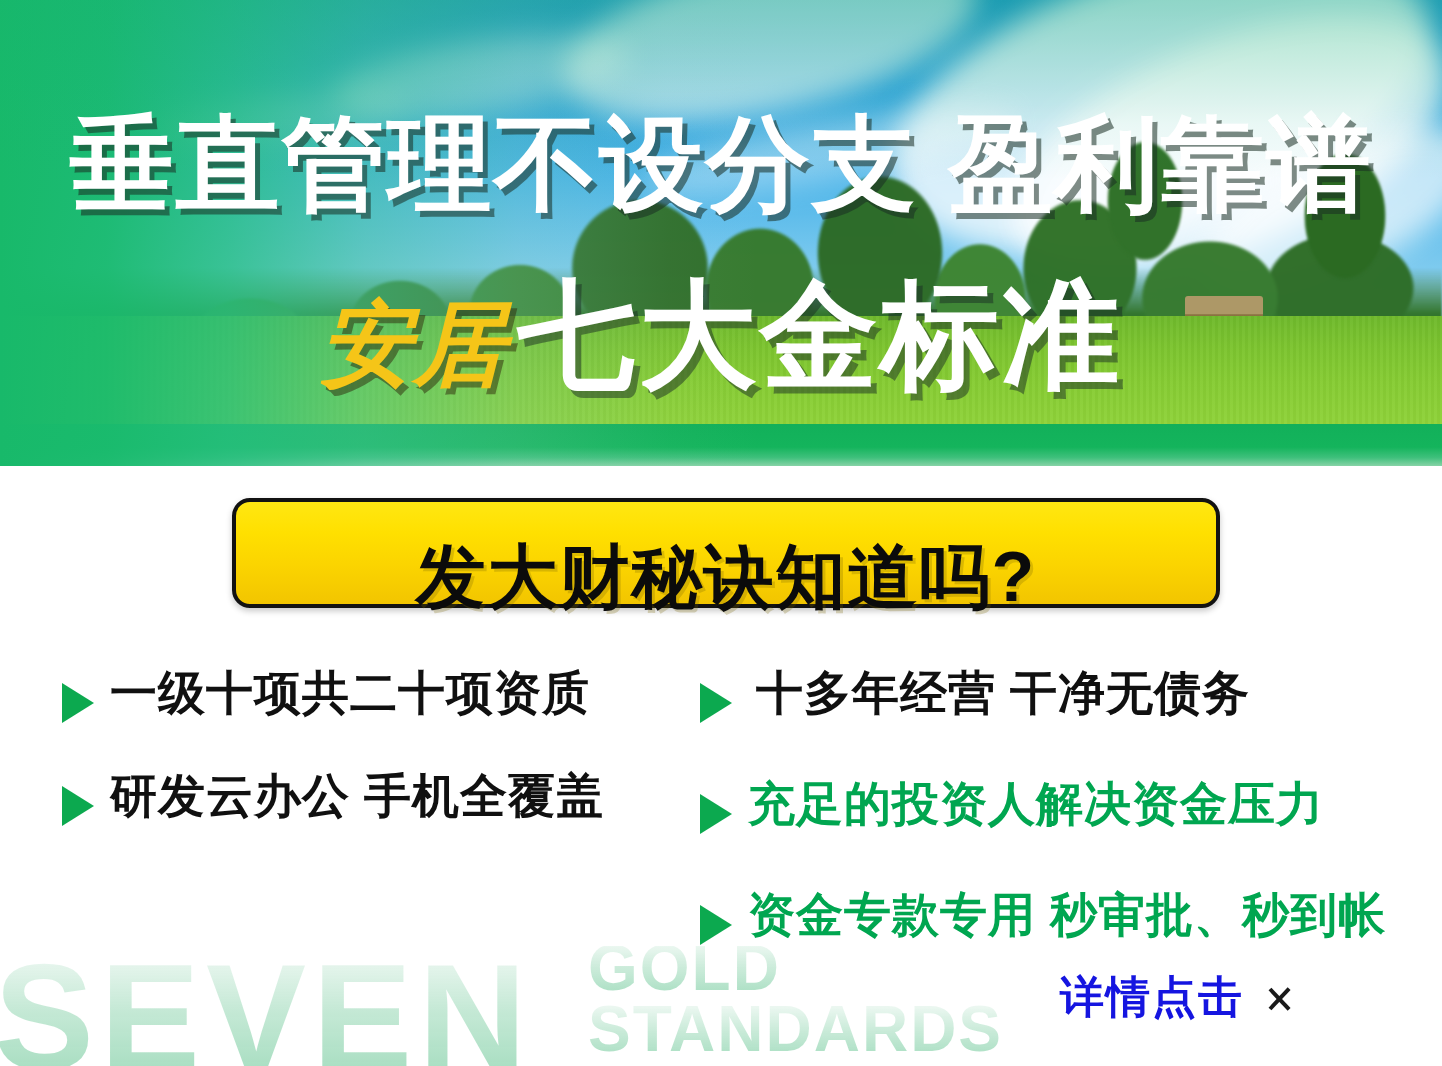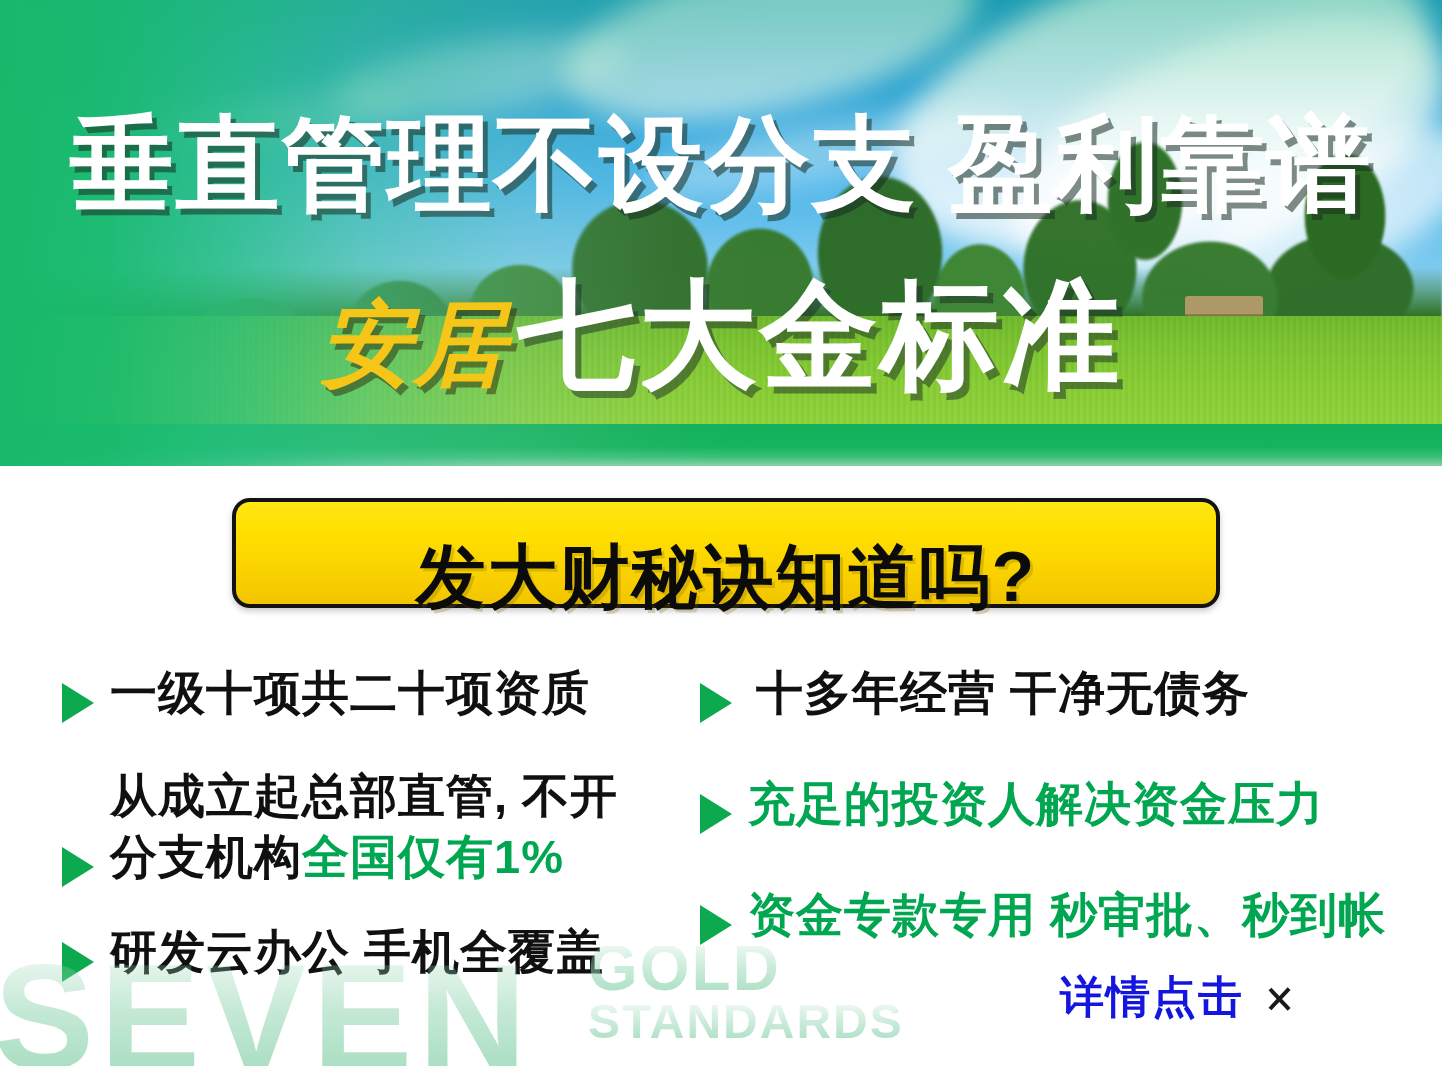--- a/index.html
+++ b/index.html
@@ -307,21 +307,21 @@
   .wm-gold, .wm-standards {
     font-weight: bold;
     letter-spacing: 2px;
     background: linear-gradient(to bottom, rgba(168,220,190,0.10) 0%, rgba(150,215,180,0.5) 50%, rgba(142,212,175,0.8) 100%);
     -webkit-background-clip: text;
     background-clip: text;
     color: transparent;
     display: block;
   }
   .wm-gold { font-size: 64px; }
-  .wm-standards { font-size: 48px; text-decoration: underline; }
+  .wm-standards { font-size: 64px; text-decoration: underline; }
 
   
   .detail-link {
     position: absolute;
     left: 1060px;
     top: 974px;
     display: flex;
     align-items: center;
     cursor: pointer;
   }
@@ -390,24 +390,20 @@
 
   <div class="features">
 
     <div class="col col-left">
 
       <div class="feature">
         <span class="bullet"></span>
         <span class="feature-text">一级十项共二十项资质</span>
       </div>
 
-      <div class="feature">
-        <span class="bullet"></span>
-        <span class="feature-text"><span>从成立起总部直管, 不开</span><br><span>分支机构</span><span class="hl">全国仅有1%</span></span>
-      </div>
 
       <div class="feature">
         <span class="bullet"></span>
         <span class="feature-text">研发云办公  手机全覆盖</span>
       </div>
 
     </div>
 
     <div class="col col-right">
 

